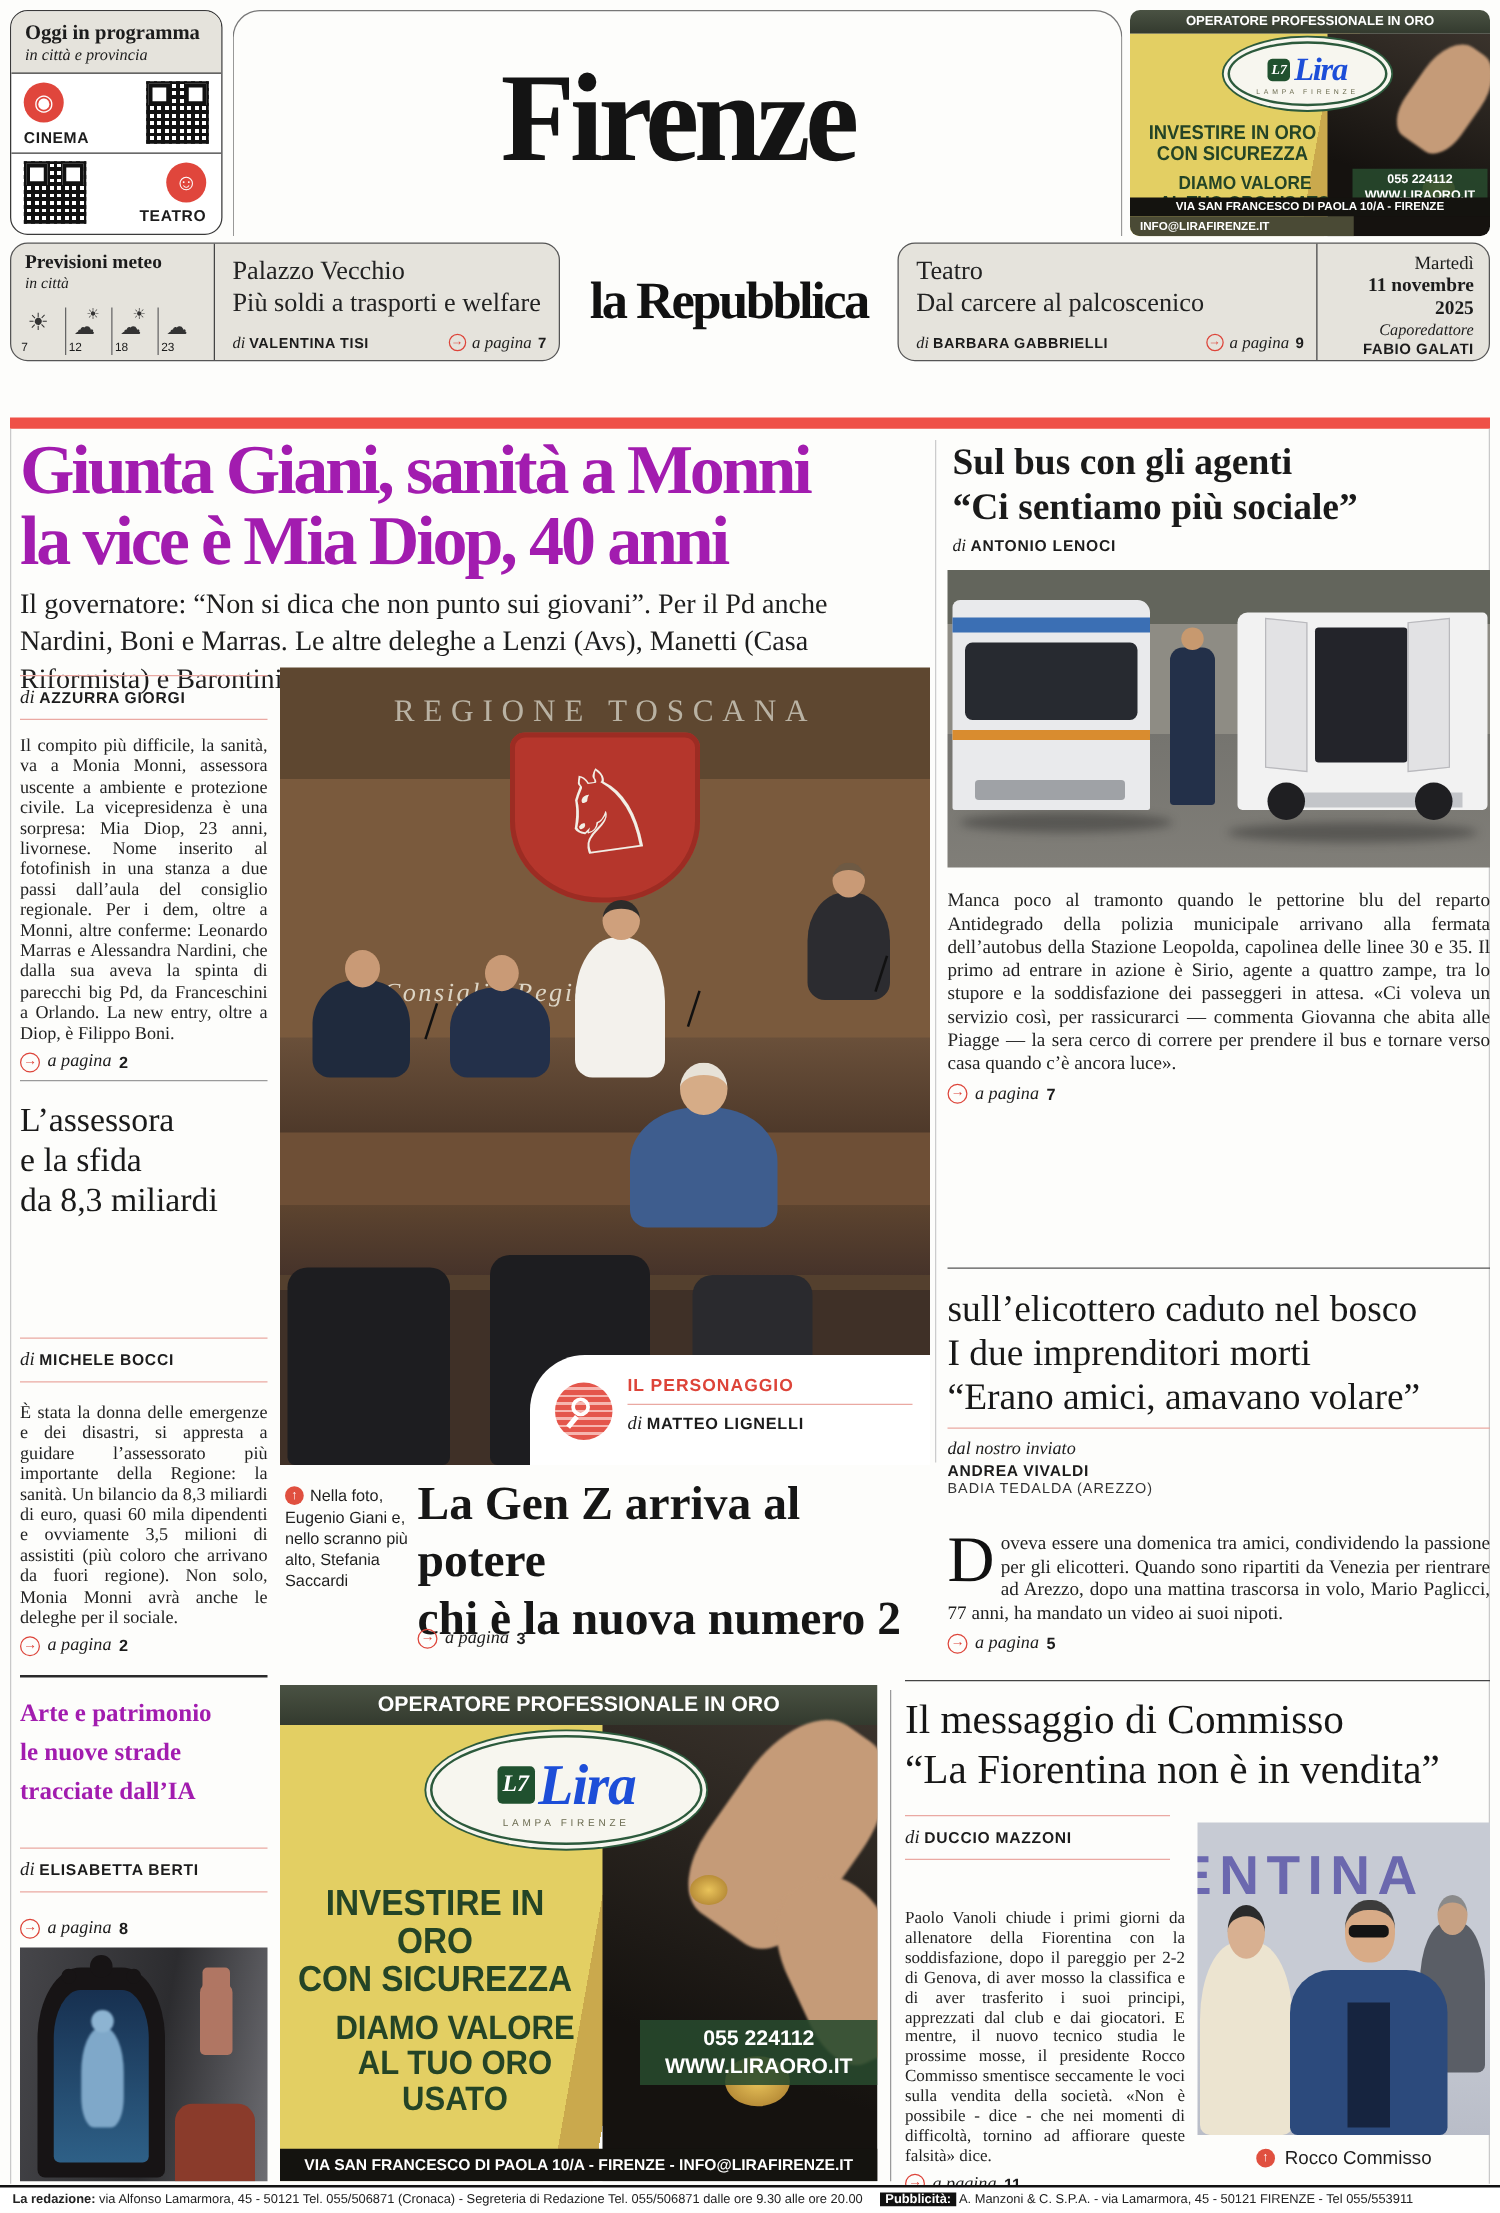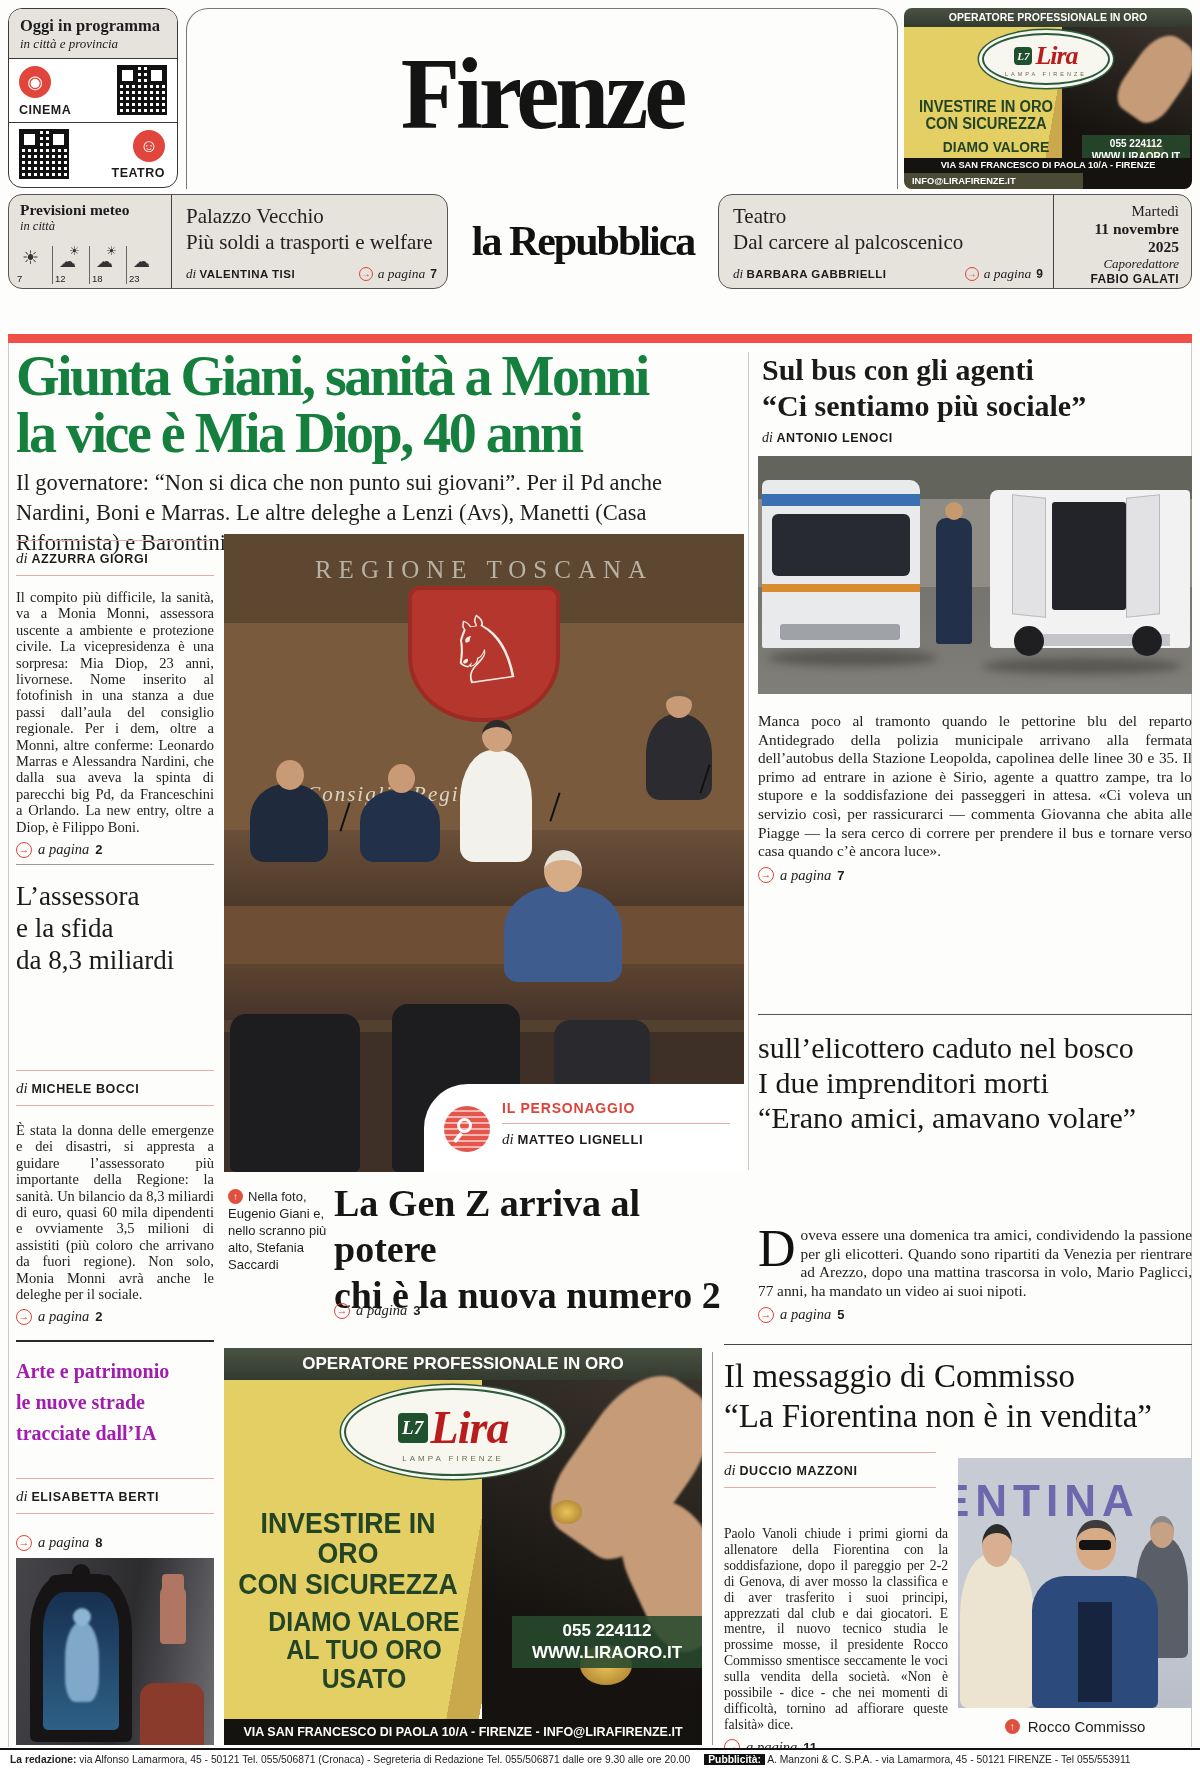--- a/index.html
+++ b/index.html
@@ -34,21 +34,21 @@
   
   .lira { overflow:hidden; }
   .lira .strip-top { background:linear-gradient(#4a5243,#333a2e); color:#fff; text-align:center; font-family:"Liberation Sans",sans-serif; font-weight:bold; }
   .lira .ad-main { position:relative; background:linear-gradient(100deg,#e3cf63 0 52%,#caa94d 52% 58%,transparent 58%); }
   .lira .photo-side { position:absolute; right:0; top:0; height:100%; background:linear-gradient(200deg,#3a332c,#15120f 70%); }
   .lira .hand { position:absolute; border-radius:40% 40% 30% 30%; background:#c59b78; transform:rotate(35deg); filter:blur(1px); }
   .lira .gold { position:absolute; border-radius:50%; background:radial-gradient(#e9c35a,#a4772a); filter:blur(.5px); }
   .lira .logo-oval { position:absolute; background:#f7f6ef; border:2px solid #2c5a3c; box-shadow:0 0 0 3px #f7f6ef, 0 0 0 4.5px #2c5a3c; border-radius:50%; display:flex; flex-direction:column; align-items:center; justify-content:center; }
   .lira .logo-line { display:flex; align-items:center; gap:3px; }
   .lira .logo-mark { background:#20512f; color:#fff; font-weight:bold; font-style:italic; border-radius:4px; display:inline-block; text-align:center; }
-  .lira .logo-name { font-style:italic; font-weight:bold; color:#b91c1c; font-family:"Liberation Serif",serif; letter-spacing:-1px; }
+  .lira .logo-name { font-style:italic; font-weight:bold; color:#1d4ed8; font-family:"Liberation Serif",serif; letter-spacing:-1px; }
   .lira .logo-sub { letter-spacing:3px; color:#6b6b50; font-family:"Liberation Sans",sans-serif; }
   .lira .big-claim { position:absolute; color:#244426; font-family:"Liberation Sans",sans-serif; font-weight:bold; text-align:center; line-height:1.05; transform:scaleX(.92); }
   .lira .green-badge { position:absolute; background:rgba(40,74,46,.88); color:#fff; font-family:"Liberation Sans",sans-serif; font-weight:bold; text-align:center; }
   .lira .strip-bottom { position:absolute; left:0; bottom:0; width:100%; background:#14130f; color:#fff; font-family:"Liberation Sans",sans-serif; font-weight:bold; text-align:center; }
   .ad-small { left:904px; top:8px; width:288px; height:181px; border-radius:8px; }
   .ad-small .strip-top { font-size:10.5px; line-height:19px; height:19px; }
   .ad-small .ad-main { height:162px; }
   .ad-small .photo-side { width:45%; }
   .ad-large { left:224px; top:1348px; width:478px; height:397px; }
   .ad-large .strip-top { font-size:17px; line-height:32px; height:32px; }
@@ -82,21 +82,21 @@
   .date-cell { width:137px; padding:8px 12px 0 6px; text-align:right; }
   .date-weekday { font-size:15px; }
   .date-date { font-weight:bold; font-size:15.5px; }
   .date-role { font-style:italic; font-size:13px; }
   .date-editor { font-family:"Liberation Sans",sans-serif; font-weight:bold; font-size:12px; letter-spacing:.4px; }
 
   .red-bar { left:8px; top:334px; width:1184px; height:9px; background:#ef5047; }
   .page-frame { left:8px; top:343px; width:1184px; height:1404px; border-left:1px solid #c9c9c9; border-right:1px solid #c9c9c9; pointer-events:none; }
 
   
-  .lead-h1 { left:16px; top:348px; width:732px; font-weight:bold; font-size:56px; line-height:57px; letter-spacing:-2.5px; color:#15803d; }
+  .lead-h1 { left:16px; top:348px; width:732px; font-weight:bold; font-size:56px; line-height:57px; letter-spacing:-2.5px; color:#a21caf; }
   .lead-deck { left:16px; top:468px; width:726px; font-size:22.5px; line-height:30px; color:#1e1e1e; }
   .vdiv-1 { left:748px; top:352px; height:818px; border-left:1px solid #cccccc; }
   .vdiv-2 { left:712px; top:1352px; height:393px; border-left:1px solid #9a9a9a; }
 
   
   .bus-h2 { left:762px; top:352px; width:430px; font-size:30px; line-height:36px; color:#1a1a1a; }
   .bus-byline { left:762px; top:430px; font-size:14px; }
   .bus-byline strong { font-family:"Liberation Sans",sans-serif; font-size:12.5px; letter-spacing:.6px; }
   .by-di { font-style:italic; }
   .bus-photo { left:758px; top:456px; width:434px; height:238px; background:linear-gradient(#63655c 0 18%, #8e8c84 18% 55%, #75746f 55%, #807e78); overflow:hidden; }
@@ -476,20 +476,25 @@
     <span>a pagina</span>
     <span class="ap-num">3</span>
   </div>
 
   <div class="abs rule-heli"></div>
   <h2 class="abs heli-h2" style="font-weight:normal;">
     <div>sull’elicottero caduto nel bosco</div>
     <div>I due imprenditori morti</div>
     <div>“Erano amici, amavano volare”</div>
   </h2>
+  <div class="abs heli-byline">
+    <div class="heli-inviato">dal nostro inviato</div>
+    <div class="heli-name">ANDREA VIVALDI</div>
+    <div class="heli-loc">BADIA TEDALDA (AREZZO)</div>
+  </div>
   <div class="abs heli-body">
     <div class="body-text">
       <span class="dropcap">D</span><span>oveva essere una domenica tra amici, condividendo la passione per gli elicotteri. Quando sono ripartiti da Venezia per rientrare ad Arezzo, dopo una mattina trascorsa in volo, Mario Paglicci, 77 anni, ha mandato un video ai suoi nipoti.</span>
     </div>
     <div class="apagina">
       <span class="arrow-ico">→</span>
       <span>a pagina</span>
       <span class="ap-num">5</span>
     </div>
   </div>

